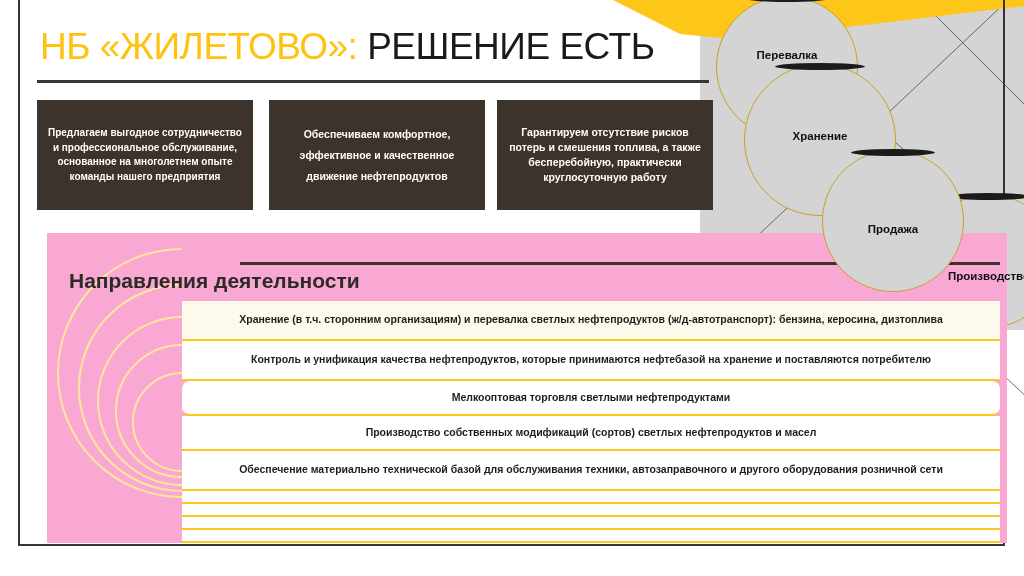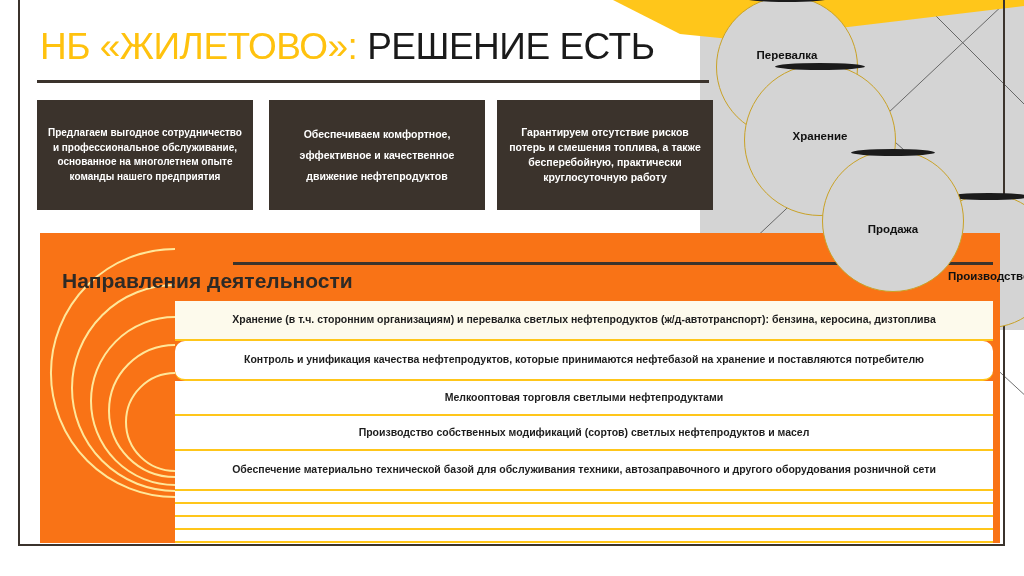--- a/index.html
+++ b/index.html
@@ -78,22 +78,22 @@
   .c1{left:744px;top:64px;  width:152px;height:152px;}
   .c1 .lbl{margin-top:-8px;}
   .c2{left:822px;top:150px; width:142px;height:142px;}
   .c2 .lbl{margin-top:16px;text-align:right;}
   .c2{z-index:4;}
   .c3{left:922px;top:194px; width:134px;height:134px;}
   .c3 .lbl{margin-top:30px;}
 
   
   .panel{
-    position:absolute;left:40px;top:233px;width:960px;height:310px;
-    background:#f97316;overflow:hidden;
+    position:absolute;left:47px;top:233px;width:960px;height:310px;
+    background:#f9a8d4;overflow:hidden;
   }
   .panel-rule{
     position:absolute;left:193px;top:29px;width:760px;height:3px;background:#3b332c;
   }
   .panel-title{
     position:absolute;left:22px;top:36px;
     font-size:21px;font-weight:bold;color:#2e2a26;white-space:nowrap;
   }
 
   
@@ -109,22 +109,22 @@
     border-bottom:2px solid #FFC61A;
     display:flex;align-items:center;justify-content:center;
     text-align:center;
     box-sizing:border-box;
   }
   .row .txt{
     display:block;padding:0 10px;
     font-size:10.5px;font-weight:bold;color:#1d1d1d;line-height:1.5;
   }
   .row.r0{height:40px;background:#fdfaec;}
-  .row.r1{height:40px;background:#ffffff;border-radius:10px;}
-  .row.r2{height:35px;background:#ffffff;}
+  .row.r1{height:40px;background:#ffffff;}
+  .row.r2{height:35px;background:#ffffff;border-radius:8px;}
   .row.r3{height:35px;background:#ffffff;}
   .row.r4{height:40px;background:#ffffff;}
   .row.empty{height:13px;background:#ffffff;}
 </style>
 </head>
 <body>
 
 <div id="slide">
 
   <svg class="gray-field" viewBox="0 0 1024 576" preserveAspectRatio="none">

